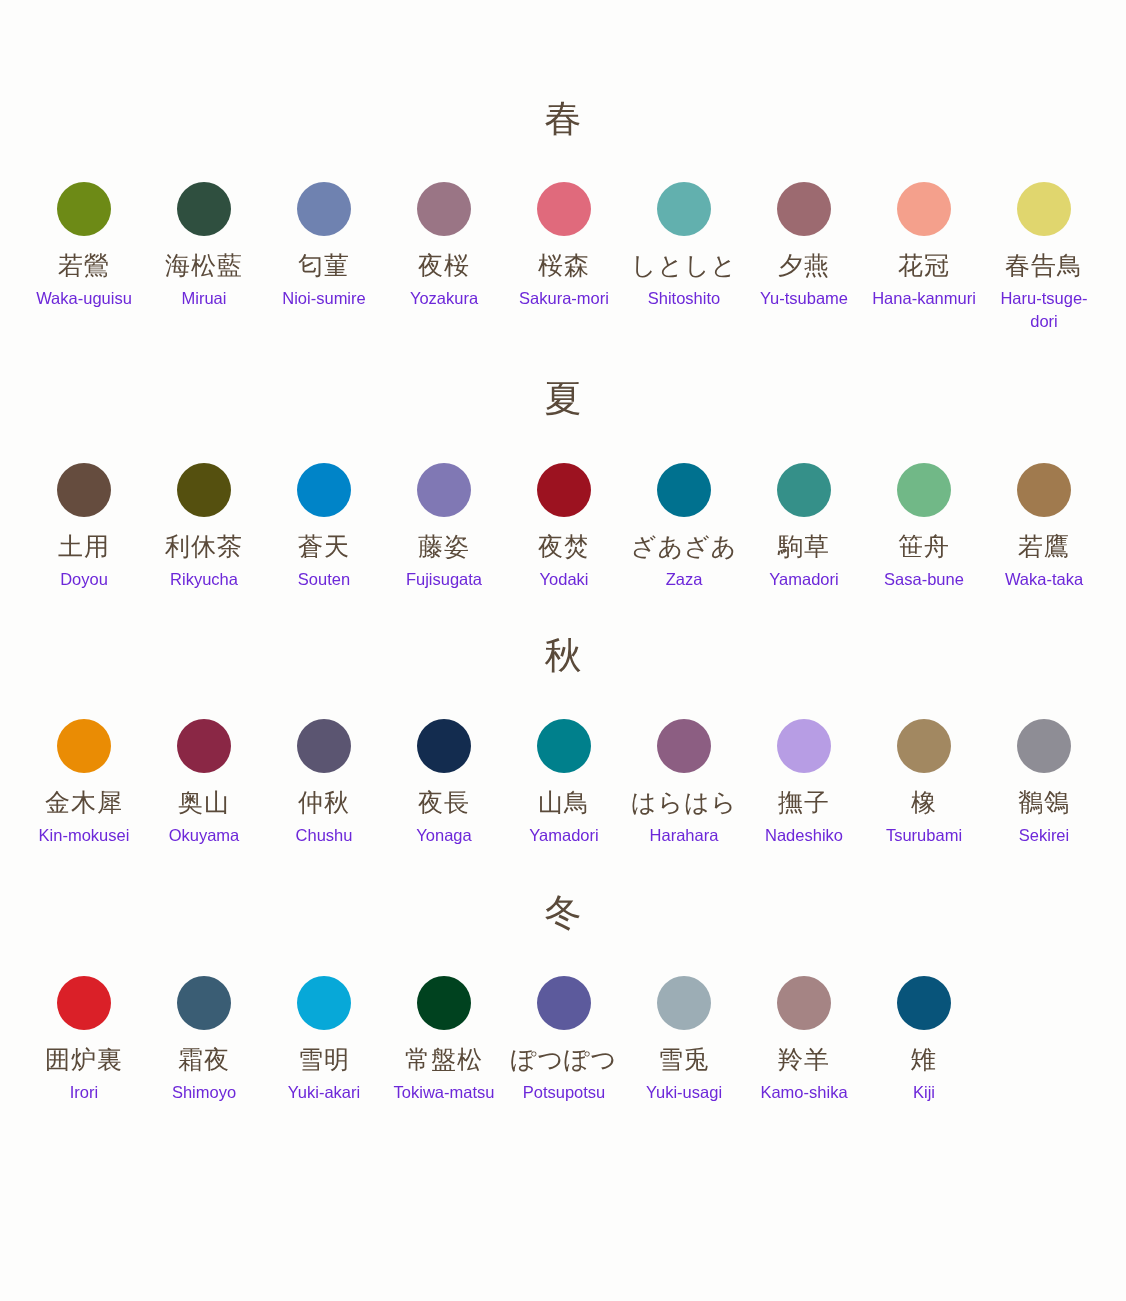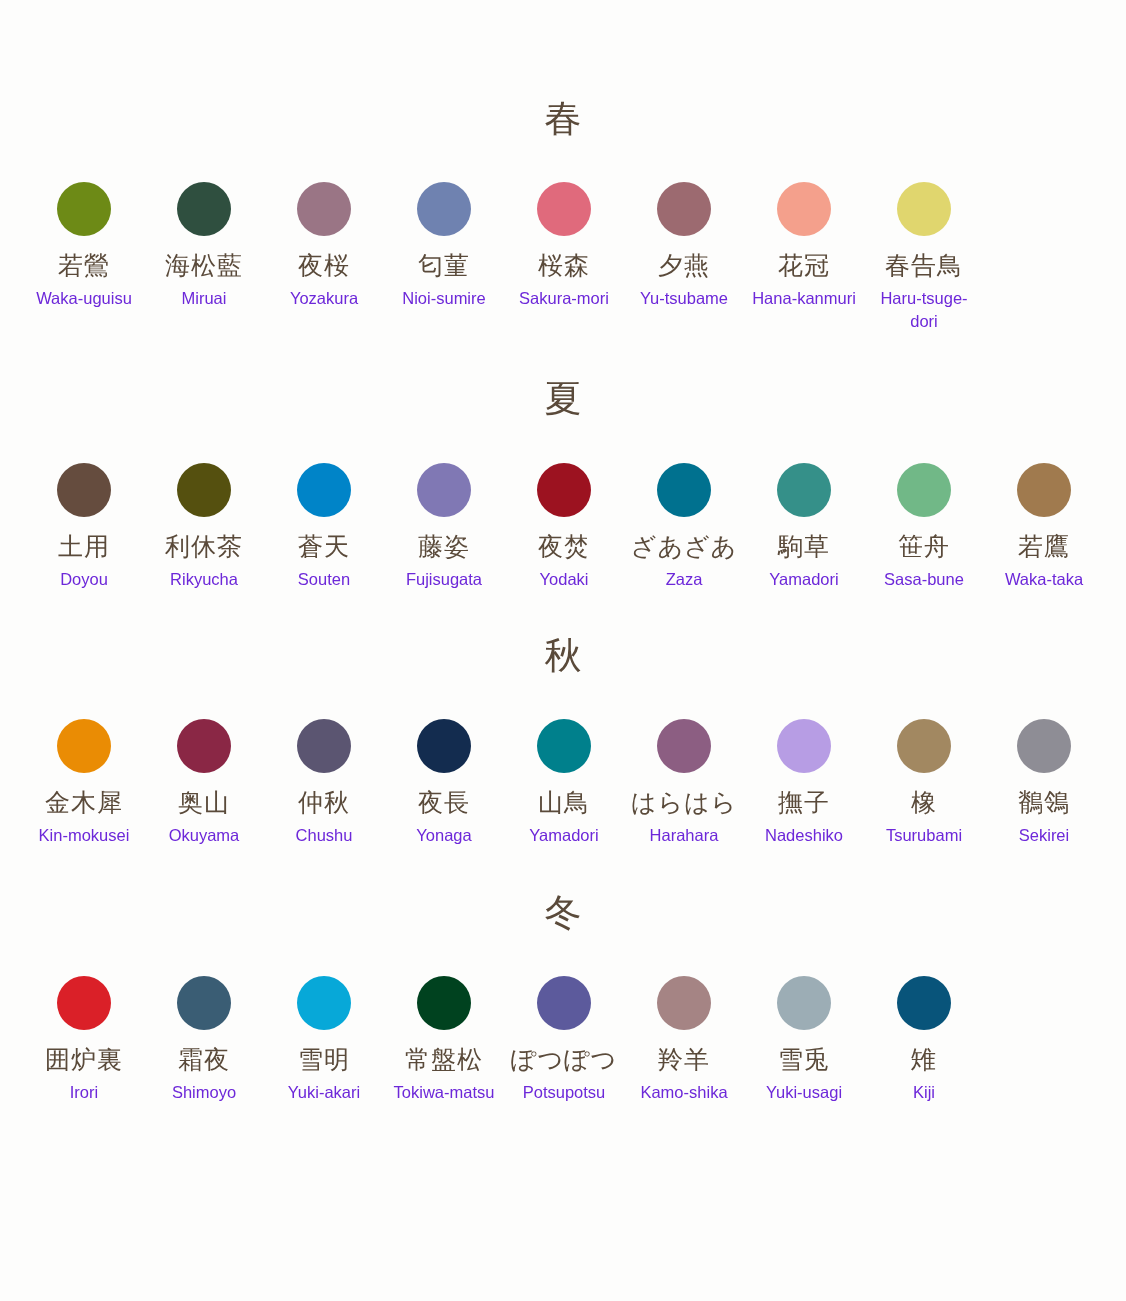--- a/index.html
+++ b/index.html
@@ -108,33 +108,38 @@
           <div class="swatch-dot" style="background: rgb(109, 138, 22);"></div>
           <div class="swatch-kanji">若鶯</div>
           <div class="swatch-romaji">Waka-uguisu</div>
         </div>
         <div class="swatch">
           <div class="swatch-dot" style="background: rgb(47, 79, 63);"></div>
           <div class="swatch-kanji">海松藍</div>
           <div class="swatch-romaji">Miruai</div>
         </div>
         <div class="swatch">
+          <div class="swatch-dot" style="background: rgb(111, 130, 176);"></div>
+          <div class="swatch-kanji">匂菫</div>
+          <div class="swatch-romaji">Nioi-sumire</div>
+        </div>
+        <div class="swatch">
           <div class="swatch-dot" style="background: rgb(154, 117, 133);"></div>
           <div class="swatch-kanji">夜桜</div>
           <div class="swatch-romaji">Yozakura</div>
         </div>
         <div class="swatch">
-          <div class="swatch-dot" style="background: rgb(111, 130, 176);"></div>
-          <div class="swatch-kanji">匂菫</div>
-          <div class="swatch-romaji">Nioi-sumire</div>
-        </div>
-        <div class="swatch">
           <div class="swatch-dot" style="background: rgb(224, 106, 124);"></div>
           <div class="swatch-kanji">桜森</div>
           <div class="swatch-romaji">Sakura-mori</div>
+        </div>
+        <div class="swatch">
+          <div class="swatch-dot" style="background: rgb(98, 176, 174);"></div>
+          <div class="swatch-kanji">しとしと</div>
+          <div class="swatch-romaji">Shitoshito</div>
         </div>
         <div class="swatch">
           <div class="swatch-dot" style="background: rgb(156, 106, 112);"></div>
           <div class="swatch-kanji">夕燕</div>
           <div class="swatch-romaji">Yu-tsubame</div>
         </div>
         <div class="swatch">
           <div class="swatch-dot" style="background: rgb(244, 160, 140);"></div>
           <div class="swatch-kanji">花冠</div>
           <div class="swatch-romaji">Hana-kanmuri</div>
@@ -268,29 +273,29 @@
           <div class="swatch-dot" style="background: rgb(0, 66, 31);"></div>
           <div class="swatch-kanji">常盤松</div>
           <div class="swatch-romaji">Tokiwa-matsu</div>
         </div>
         <div class="swatch">
           <div class="swatch-dot" style="background: rgb(92, 90, 156);"></div>
           <div class="swatch-kanji">ぽつぽつ</div>
           <div class="swatch-romaji">Potsupotsu</div>
         </div>
         <div class="swatch">
+          <div class="swatch-dot" style="background: rgb(156, 173, 181);"></div>
+          <div class="swatch-kanji">雪兎</div>
+          <div class="swatch-romaji">Yuki-usagi</div>
+        </div>
+        <div class="swatch">
           <div class="swatch-dot" style="background: rgb(165, 132, 132);"></div>
           <div class="swatch-kanji">羚羊</div>
           <div class="swatch-romaji">Kamo-shika</div>
         </div>
         <div class="swatch">
-          <div class="swatch-dot" style="background: rgb(156, 173, 181);"></div>
-          <div class="swatch-kanji">雪兎</div>
-          <div class="swatch-romaji">Yuki-usagi</div>
-        </div>
-        <div class="swatch">
           <div class="swatch-dot" style="background: rgb(8, 84, 122);"></div>
           <div class="swatch-kanji">雉</div>
           <div class="swatch-romaji">Kiji</div>
         </div>
       </div>
     </div>
   </div>
 
 </body></html>

